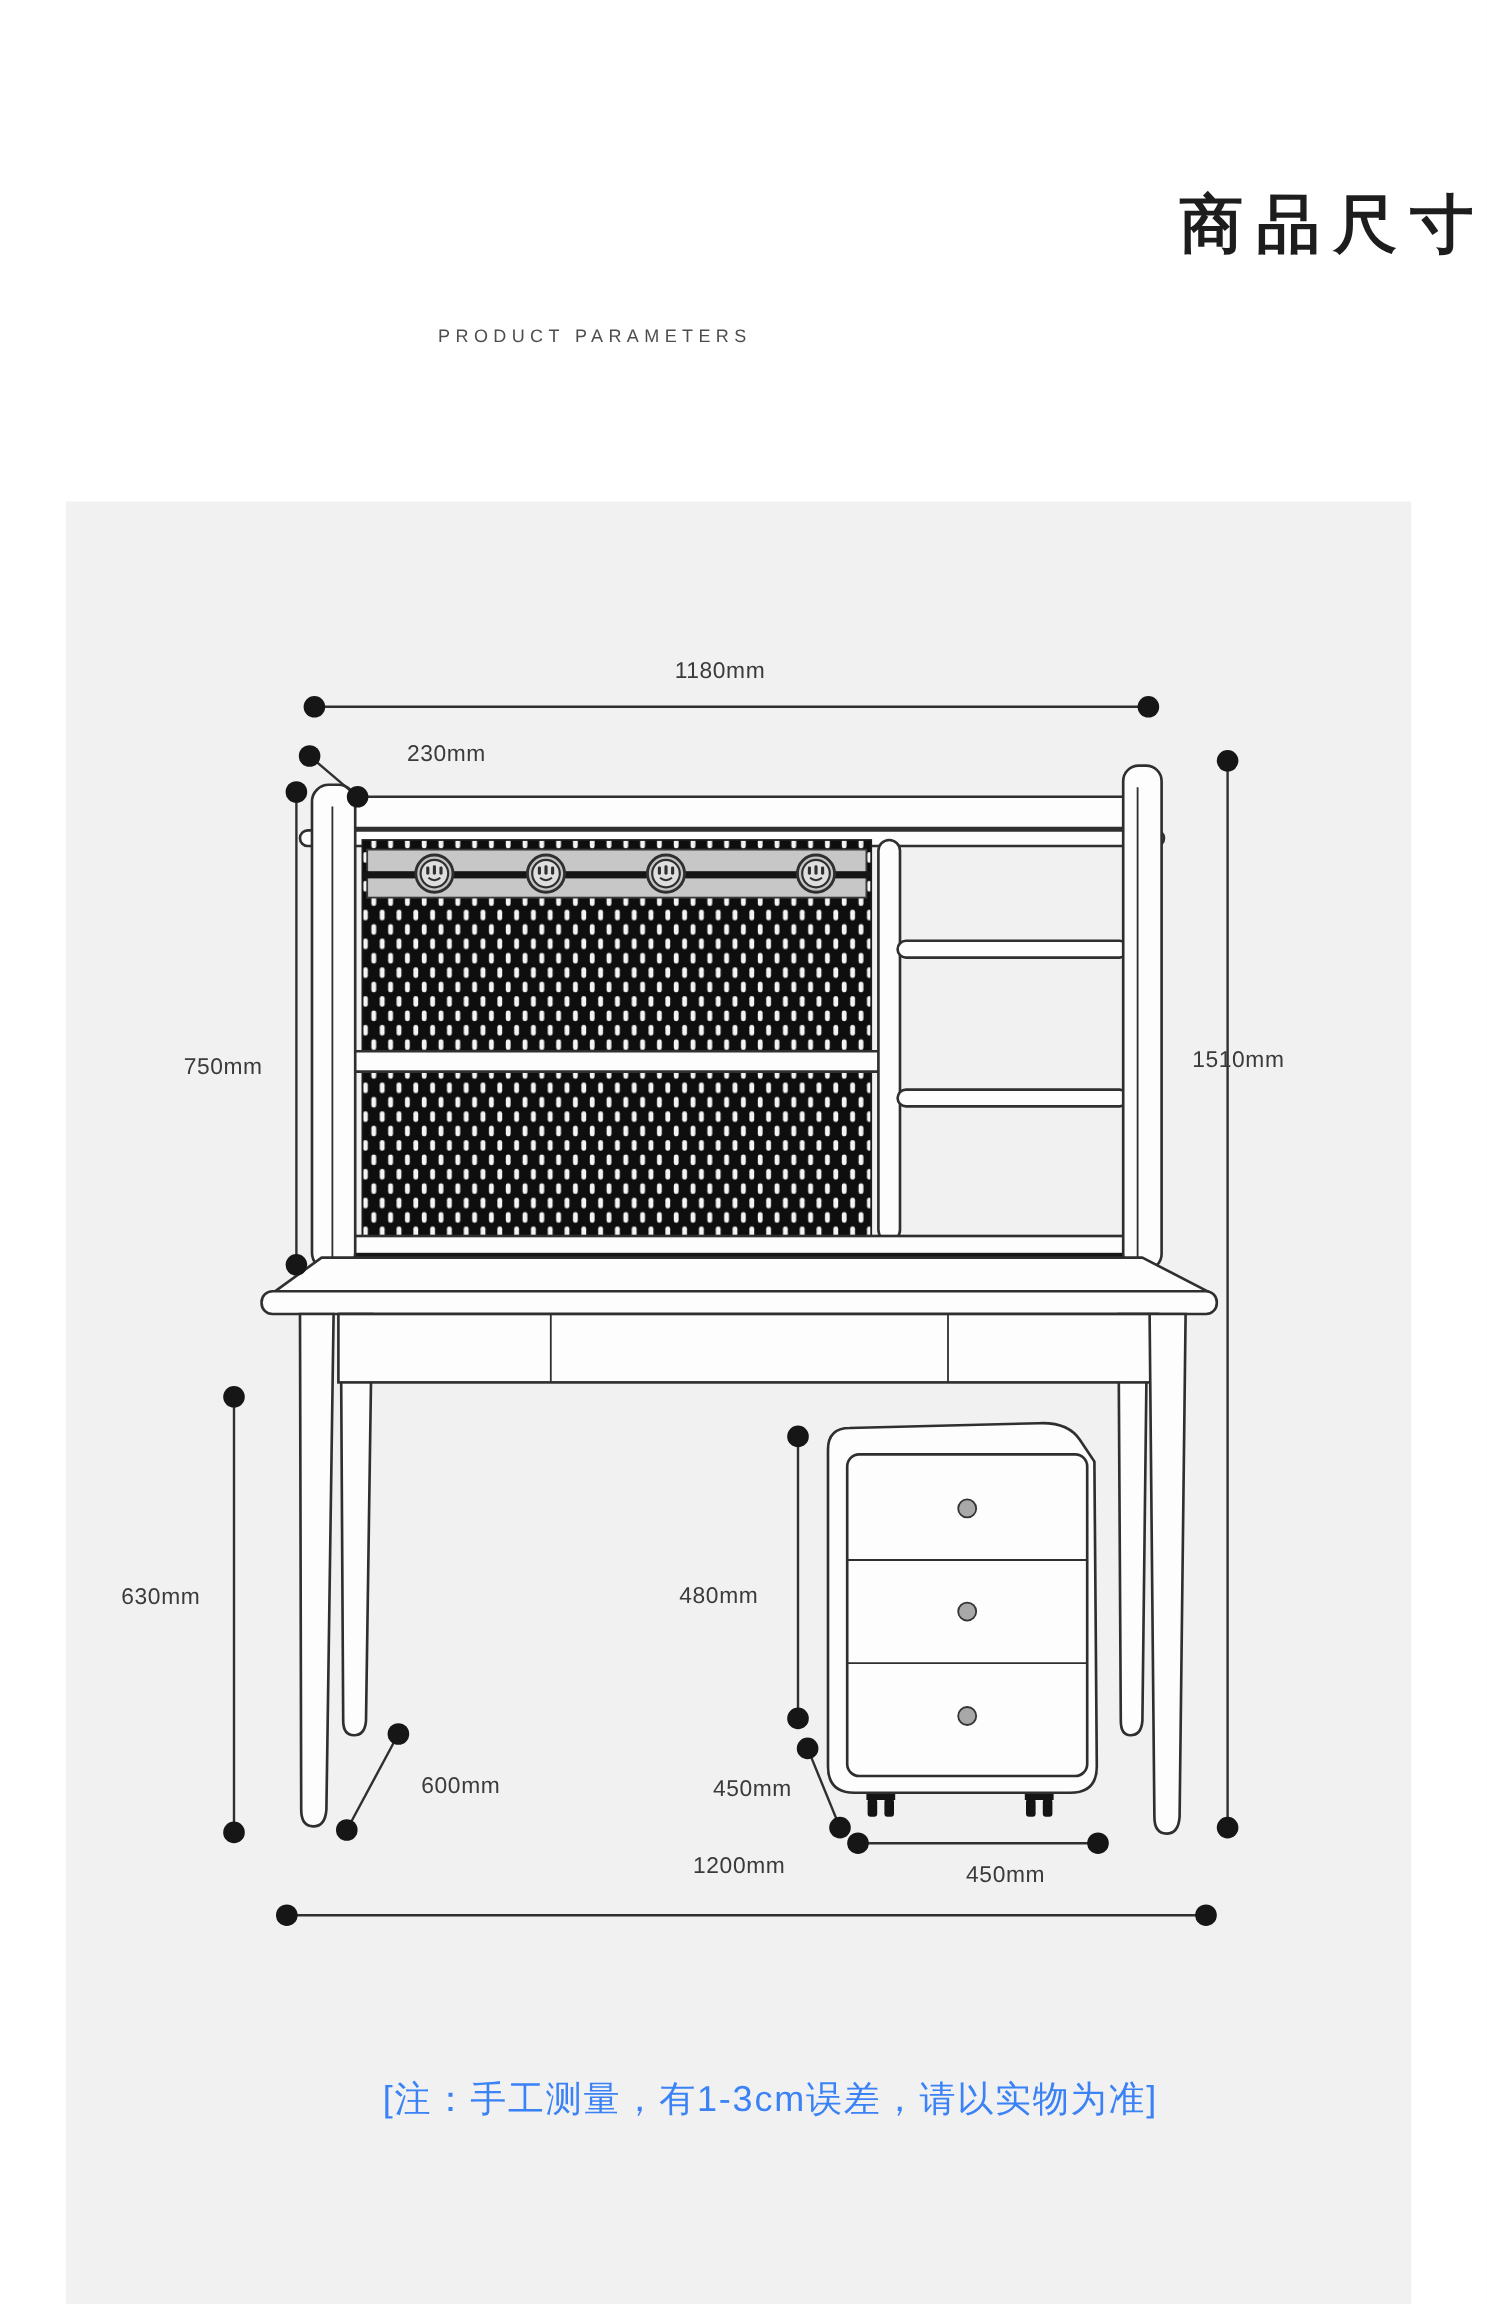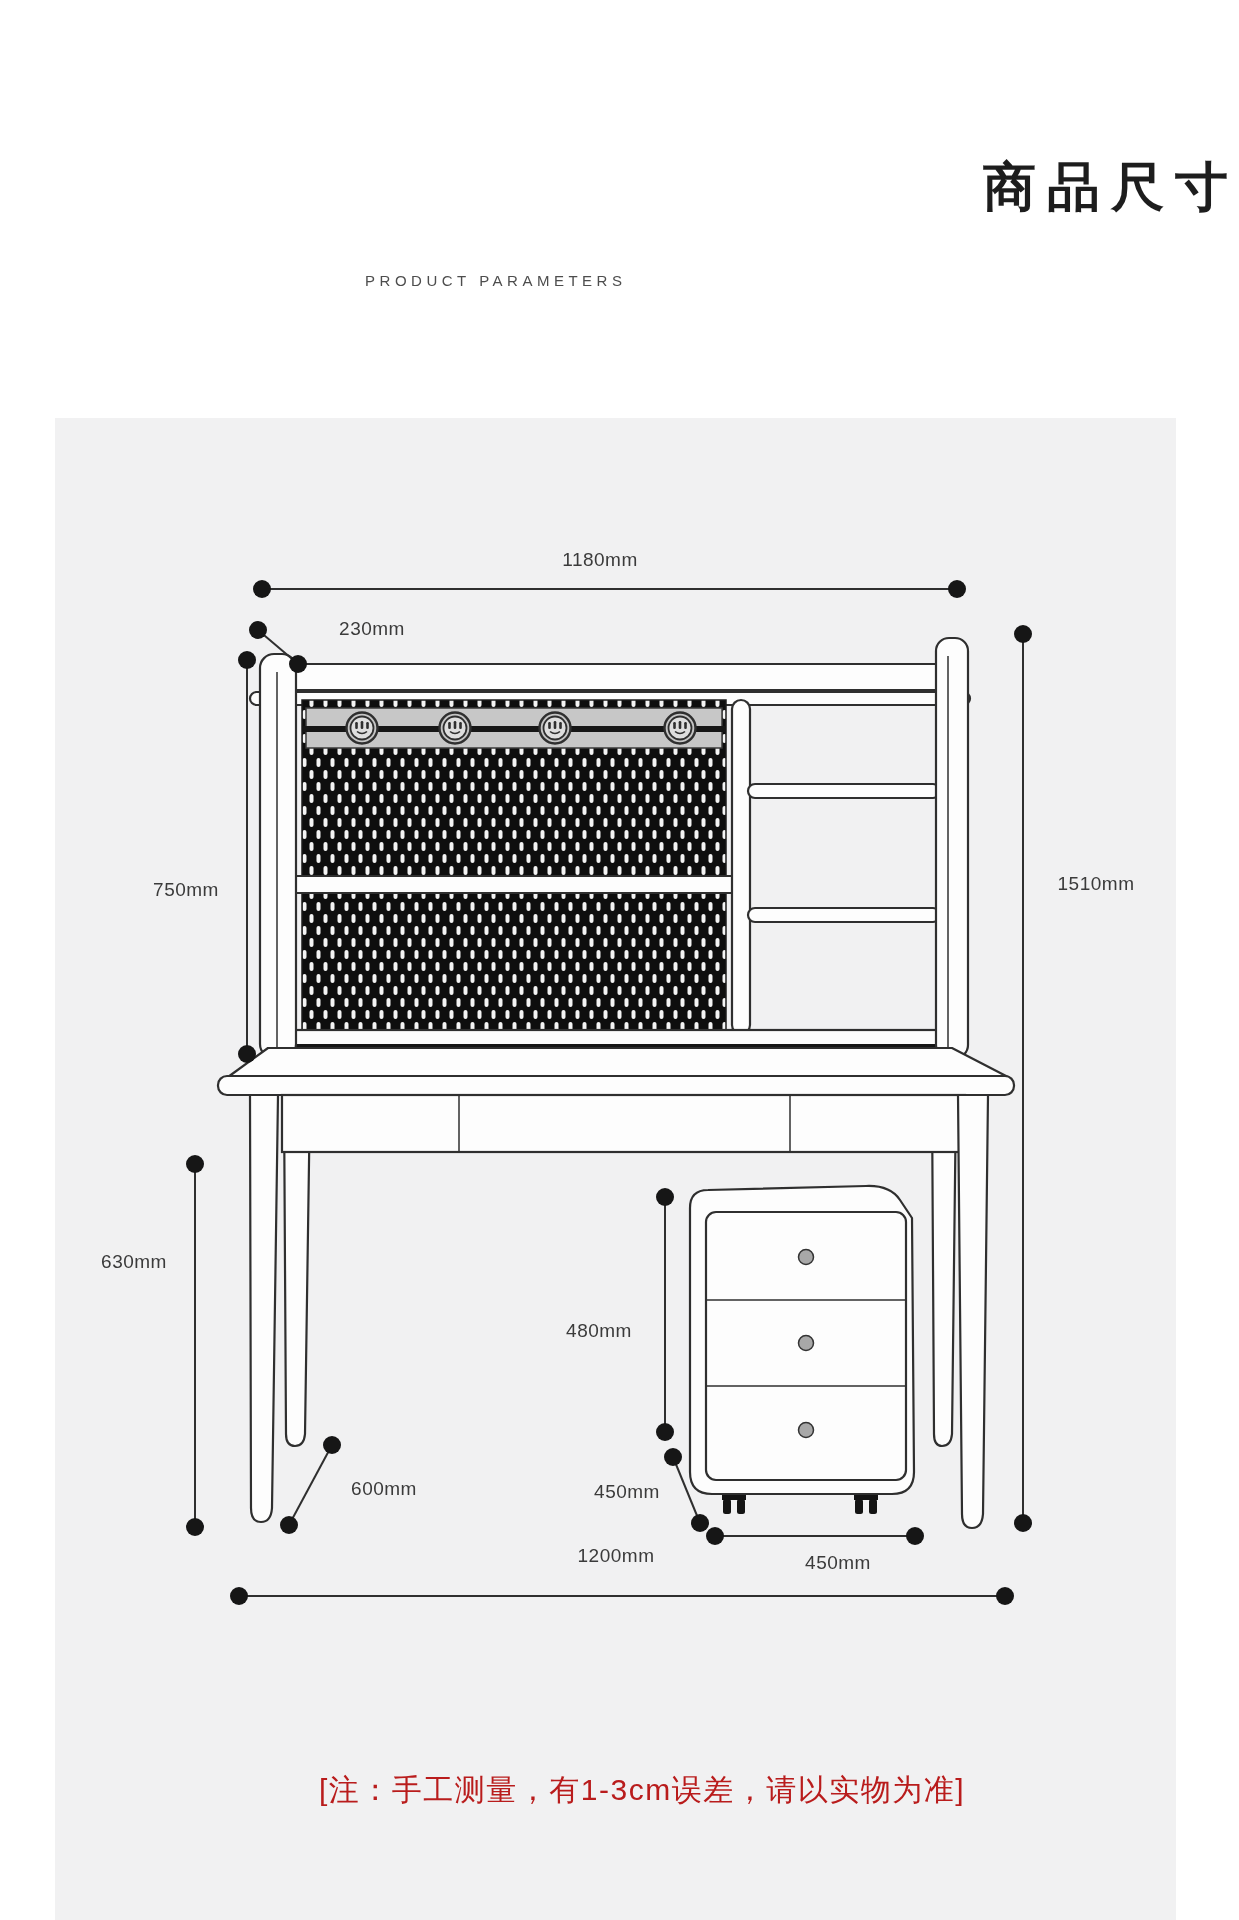--- a/index.html
+++ b/index.html
@@ -26,22 +26,22 @@
   .panel{
     position:absolute;left:55px;top:418px;width:1121px;height:1502px;
     background:var(--panel);
   }
   svg.drawing{position:absolute;left:0;top:0;}
   .dim-label{
     position:absolute;transform:translate(-50%,-50%);
     font-size:19px;color:var(--label);white-space:nowrap;letter-spacing:0.5px;
   }
   .note{
-    position:absolute;top:1790px;left:642px;transform:translate(-50%,-50%);
-    font-size:30px;color:#b91c1c;letter-spacing:1.5px;white-space:nowrap;
+    position:absolute;top:1750px;left:642px;transform:translate(-50%,-50%);
+    font-size:30px;color:#3b82f6;letter-spacing:1.5px;white-space:nowrap;
   }
   .outline{stroke:var(--ink);stroke-width:2.2;fill:var(--fill);}
   .thinline{stroke:var(--ink);stroke-width:1.5;fill:none;}
   .dimline{stroke:var(--ink);stroke-width:2;fill:none;}
   .dot{fill:#161616;stroke:none;}
 </style>
 </head>
 <body>
 
 <div class="title">商品尺寸</div>
@@ -170,21 +170,21 @@
 
     <path class="dimline" d="M239,1596 H1005"></path>
     <circle class="dot" cx="239" cy="1596" r="9"></circle>
       <circle class="dot" cx="1005" cy="1596" r="9"></circle>
   </g>
 </svg>
 
 <div class="dim-label" style="left:600px;top:560px">1180mm</div>
 <div class="dim-label" style="left:372px;top:629px">230mm</div>
 <div class="dim-label" style="left:186px;top:890px">750mm</div>
-<div class="dim-label" style="left:1096px;top:884px">1510mm</div>
-<div class="dim-label" style="left:134px;top:1262px">630mm</div>
+<div class="dim-label" style="left:1032px;top:884px">1510mm</div>
+<div class="dim-label" style="left:134px;top:1332px">630mm</div>
 <div class="dim-label" style="left:384px;top:1489px">600mm</div>
 <div class="dim-label" style="left:599px;top:1331px">480mm</div>
 <div class="dim-label" style="left:627px;top:1492px">450mm</div>
 <div class="dim-label" style="left:838px;top:1563px">450mm</div>
 <div class="dim-label" style="left:616px;top:1556px">1200mm</div>
 
 <div class="note">[注：手工测量，有1-3cm误差，请以实物为准]</div>
 
 </body></html>

